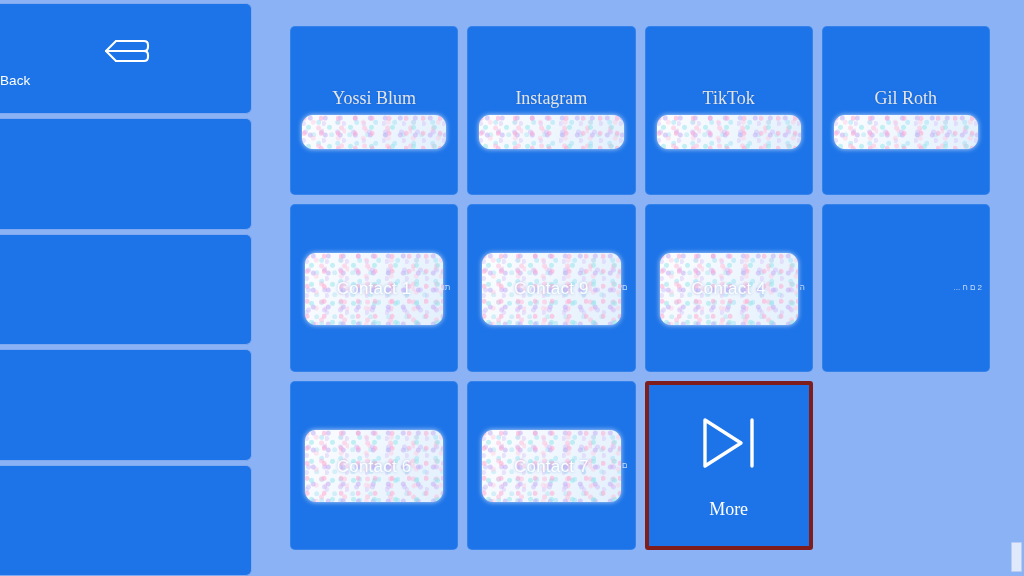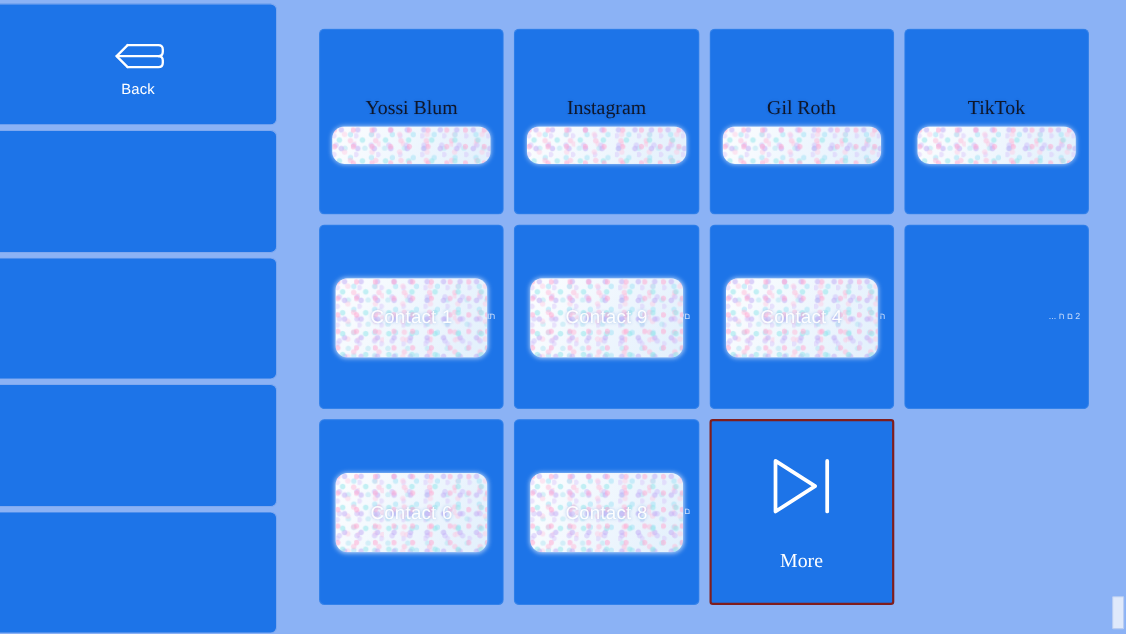--- a/index.html
+++ b/index.html
@@ -31,21 +31,20 @@
   .side-btn {
     position: relative;
     flex: 1 1 0;
     background: #1d74e8;
     border: 1px solid #7fa9f0;
     border-left: none;
     border-radius: 0 6px 6px 0;
     margin-right: 6px;
     display: flex;
     flex-direction: column;
-    align-items: center;
     justify-content: center;
     box-sizing: border-box;
     overflow: hidden;
   }
   .side-btn .side-icon {
     display: flex;
     align-items: center;
     justify-content: center;
     height: 42px;
     margin-bottom: 2px;
@@ -72,21 +71,21 @@
   }
   .cell {
     position: relative;
     background: #1d74e8;
     border-radius: 5px;
     overflow: hidden;
     box-sizing: border-box;
     border: 1px solid rgba(255,255,255,0.10);
   }
   .cell.selected {
-    border: 2px solid #7f1d1d;
+    border: 4px solid #7f1d1d;
     border-radius: 3px;
   }
 
   
   .bg-text {
     position: absolute;
     left: 4px;
     right: 4px;
     top: 50%;
     transform: translateY(-50%);
@@ -103,21 +102,21 @@
     pointer-events: none;
   }
 
   
   .cell-title-serif {
     position: absolute;
     left: 0;
     right: 0;
     top: 62px;
     text-align: center;
-    color: #0f172a;
+    color: #e5e5e5;
     font-family: "Liberation Serif", serif;
     font-size: 18px;
     line-height: 1;
     z-index: 3;
     text-shadow: 0 0 2px rgba(0,60,160,0.35);
   }
 
   
   .blur-patch {
     position: absolute;
@@ -247,30 +246,30 @@
   </div>
 
   <div class="cell row1">
     <div class="bg-text"></div>
     <div class="cell-title-serif">Instagram</div>
     <div class="blur-patch"></div>
   </div>
 
   <div class="cell row1">
     <div class="bg-text"></div>
+    <div class="cell-title-serif">TikTok</div>
+    <div class="blur-patch"></div>
+  </div>
+
+  <div class="cell row1">
+    <div class="bg-text"></div>
     <div class="cell-title-serif">Gil Roth</div>
     <div class="blur-patch"></div>
   </div>
 
-  <div class="cell row1">
-    <div class="bg-text"></div>
-    <div class="cell-title-serif">TikTok</div>
-    <div class="blur-patch"></div>
-  </div>
-
   <div class="cell row2">
     <div class="bg-text">תו לק ...</div>
     <div class="blur-patch">
       <span class="patch-label">Contact 1</span>
     </div>
   </div>
 
 
   <div class="cell row2">
     <div class="bg-text">םי כש אנ ...</div>
@@ -293,21 +292,21 @@
   <div class="cell row3">
     <div class="bg-text"></div>
     <div class="blur-patch">
       <span class="patch-label">Contact 6</span>
     </div>
   </div>
 
   <div class="cell row3">
     <div class="bg-text">ם ...</div>
     <div class="blur-patch">
-      <span class="patch-label">Contact 8</span>
+      <span class="patch-label">Contact 7</span>
     </div>
   </div>
 
   <div class="cell row3 selected">
     <div class="more-inner">
       <span>
         <svg width="64" height="58" viewBox="0 0 64 58" fill="none" stroke="#ffffff" stroke-width="3.4" stroke-linecap="round" stroke-linejoin="round">
           <path d="M8 6 L44 29 L8 52 Z"></path>
           <path d="M55 6 L55 52"></path>
         </svg>

